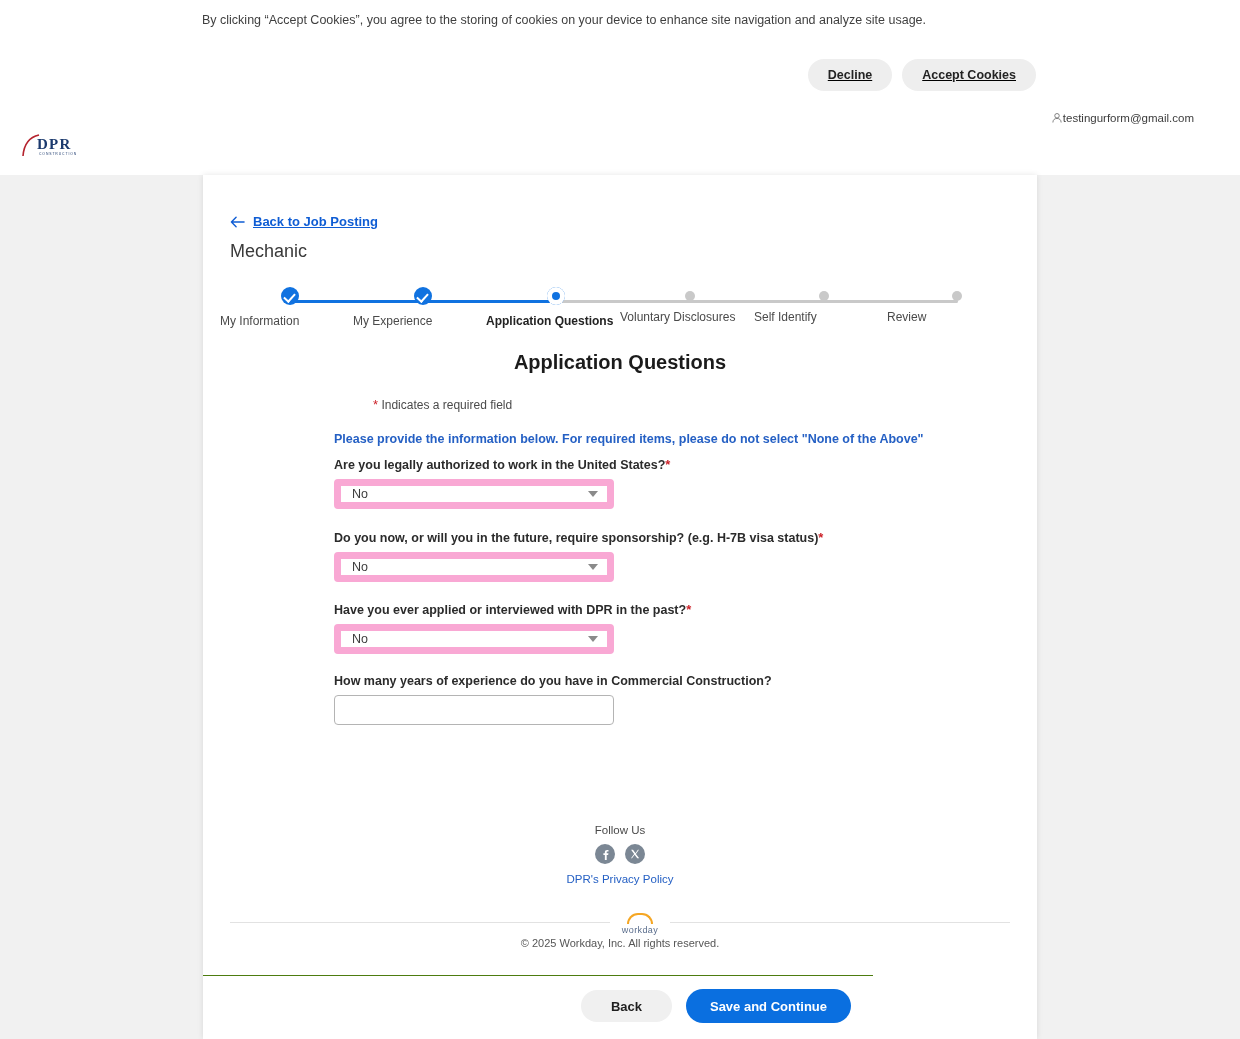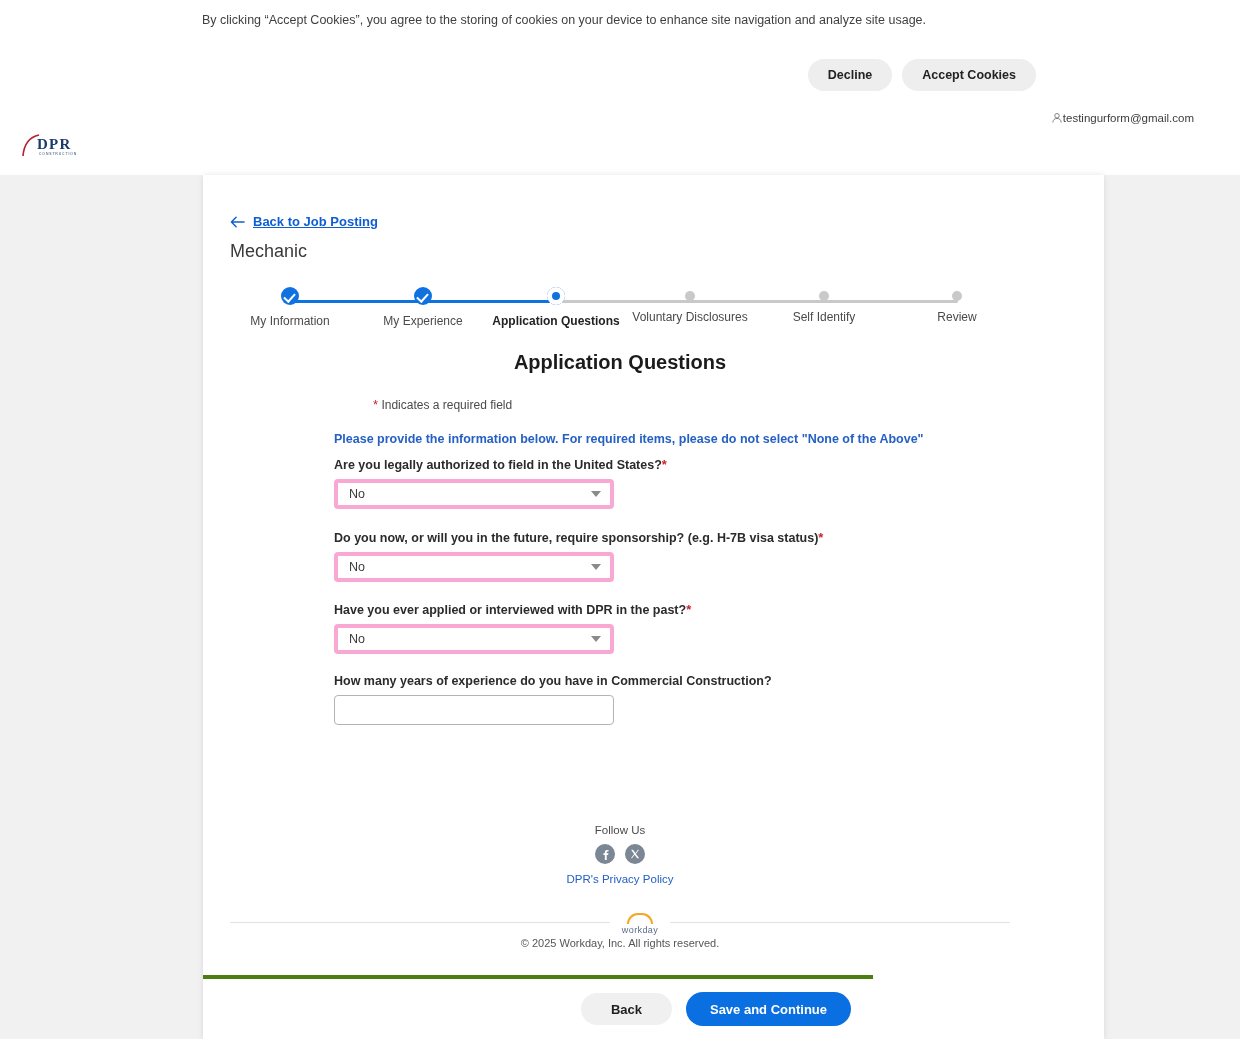--- a/index.html
+++ b/index.html
@@ -14,21 +14,21 @@
 
   
   .cookie-banner {
     position: absolute; top: 0; left: 0; width: 1240px; height: 108px;
     background: #ffffff;
   }
   .cookie-text {
     position: absolute; left: 202px; top: 12px; width: 740px;
     font-size: 12.5px; color: #3f3f3f; line-height: 16px;
   }
-  .cookie-buttons { position: absolute; right: 204px; top: 59px; display: flex; gap: 10px; }
+  .cookie-buttons { position: absolute; right: 204px; top: 59px; display: flex; gap: 10px; text-decoration: underline; }
   .cookie-btn {
     background: #eeeeee; border: none; border-radius: 20px;
     height: 32px; padding: 0 20px;
     font-family: "Liberation Sans", sans-serif;
     font-size: 12.5px; font-weight: bold; color: #232323;
     cursor: pointer; white-space: nowrap;
   }
 
   
   .topnav {
@@ -47,21 +47,21 @@
     font-size: 13px; font-weight: bold; color: #1a1a1a;
   }
   .nav-links a { color: #1a1a1a; text-decoration: none; cursor: pointer; }
 
   
   .grey-bg {
     position: absolute; top: 175px; left: 0; width: 1240px; height: 864px;
     background: #f1f1f1;
   }
   .card {
-    position: absolute; top: 175px; left: 203px; width: 901px; height: 864px;
+    position: absolute; top: 175px; left: 203px; width: 834px; height: 864px;
     background: #ffffff;
     box-shadow: 0 0 6px rgba(0,0,0,0.10);
   }
 
   .back-link {
     position: absolute; left: 27px; top: 39px;
     display: flex; align-items: center; gap: 8px;
     font-size: 13px; font-weight: bold; color: #0f5dd4;
     cursor: pointer;
   }
@@ -77,21 +77,21 @@
   .step-track {
     position: absolute; left: 60px; top: 17px; width: 668px; height: 3px;
     background: #c9c9c9; border-radius: 2px;
   }
   .step-track-fill {
     position: absolute; left: 60px; top: 17px; width: 266px; height: 3px;
     background: #1072e0; border-radius: 2px;
   }
   .step {
     position: absolute; top: 0; width: 140px; margin-left: -70px;
-    text-align: center;
+    text-align: left;
   }
   .step .dot {
     width: 18px; height: 18px; border-radius: 50%;
     margin: 4px auto 0; position: relative; background: #c9c9c9;
   }
   .step.done .dot { background: #1072e0; }
   .step.done .dot::after {
     content: ""; position: absolute; left: 5px; top: 4px;
     width: 5px; height: 9px; border: solid #ffffff;
     border-width: 0 2px 2px 0; transform: rotate(42deg);
@@ -122,21 +122,21 @@
     font-size: 12.5px; font-weight: bold; color: #2560c4;
   }
 
   .q-block { position: absolute; left: 131px; width: 300px; }
   .q-label {
     font-size: 12.5px; font-weight: bold; color: #2b2b2b; white-space: nowrap;
   }
   .q-label .star { color: #cc2229; font-size: 13px; }
   .select-box {
     margin-top: 7px; width: 280px; height: 30px;
-    border: 4px solid #f9a8d4; border-radius: 4px; background: #ffffff;
+    border: 7px solid #f9a8d4; border-radius: 4px; background: #ffffff;
     display: flex; align-items: center; justify-content: space-between;
     padding: 0 9px 0 11px; cursor: pointer;
   }
   .select-box .val { font-size: 12.5px; color: #3c3c3c; }
   .caret {
     width: 0; height: 0;
     border-left: 5px solid transparent; border-right: 5px solid transparent;
     border-top: 6px solid #8a8a8a;
   }
   .text-input {
@@ -183,21 +183,21 @@
     font-size: 9px; color: #5a6d8c; letter-spacing: 0.4px; margin-top: 1px;
   }
   .copyright {
     position: absolute; left: 0; top: 762px; width: 834px; text-align: center;
     font-size: 11px; color: #565656;
   }
 
   
   .bottom-bar {
     position: absolute; left: 203px; top: 975px; width: 670px; height: 64px;
-    background: #ffffff; border-top: 4px solid #4d7c0f;
+    background: #ffffff; border-top: 1px solid #4d7c0f;
   }
   .bottom-actions {
     position: absolute; right: 22px; top: 13px; display: flex; gap: 14px; align-items: center;
   }
   .btn-back {
     background: #f0f0f0; border: none; border-radius: 20px;
     height: 32px; padding: 0 30px;
     font-family: "Liberation Sans", sans-serif;
     font-size: 13px; font-weight: bold; color: #1f1f1f; cursor: pointer;
   }
@@ -287,21 +287,21 @@
 
     <div class="required-note">
       <span class="star">*</span>
       <span>Indicates a required field</span>
     </div>
 
     <div class="instruction">Please provide the information below. For required items, please do not select "None of the Above"</div>
 
     <div class="q-block" style="top:282px;">
       <div class="q-label">
-        <span>Are you legally authorized to field in the United States?</span><span class="star">*</span>
+        <span>Are you legally authorized to work in the United States?</span><span class="star">*</span>
       </div>
       <div class="select-box">
         <span class="val">No</span>
         <span class="caret"></span>
       </div>
     </div>
 
     <div class="q-block" style="top:355px;">
       <div class="q-label">
         <span>Do you now, or will you in the future, require sponsorship? (e.g. H-7B visa status)</span><span class="star">*</span>

